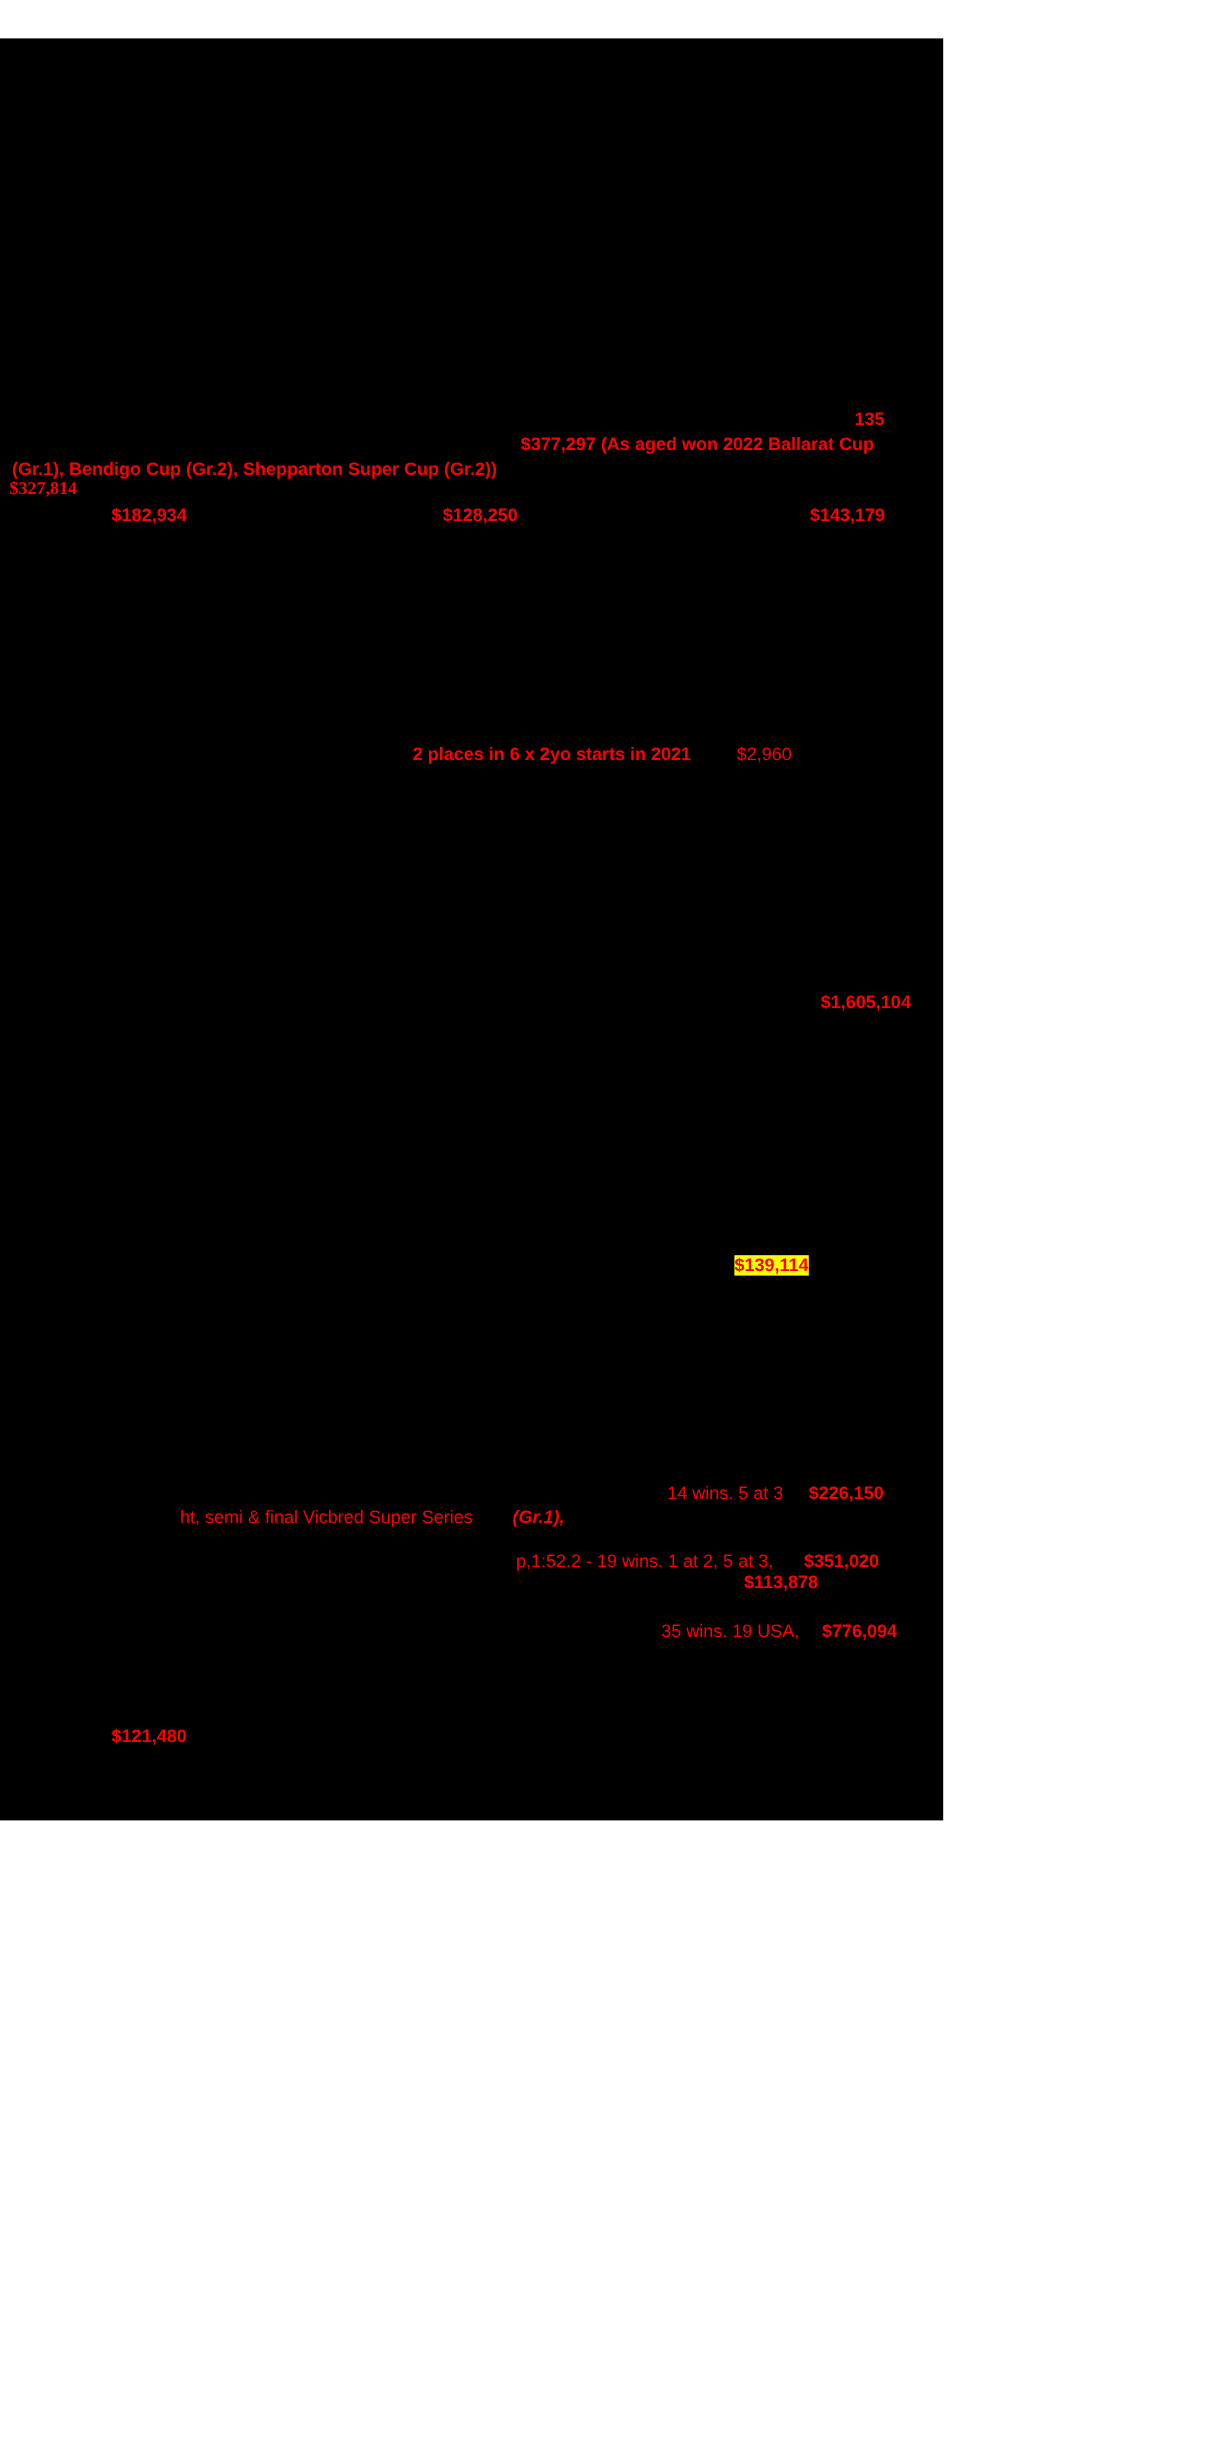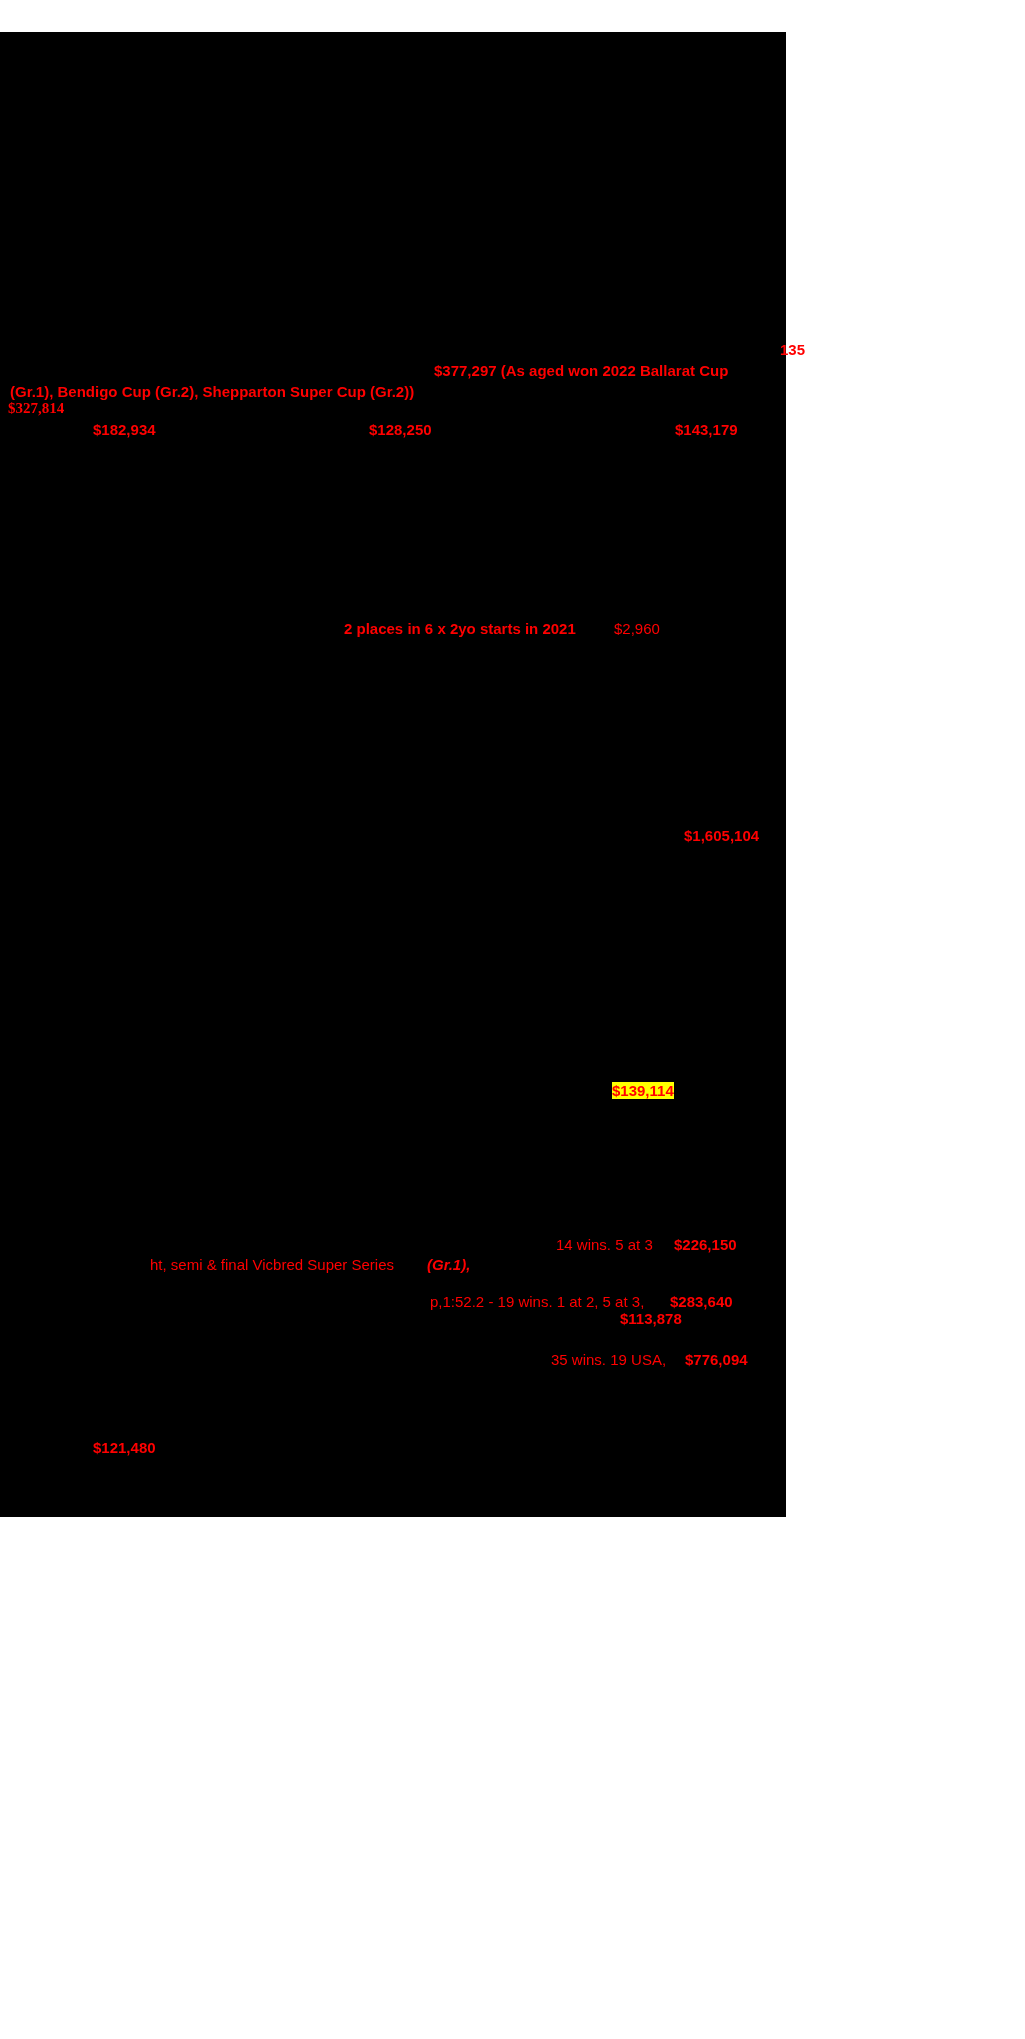--- a/index.html
+++ b/index.html
@@ -37,36 +37,36 @@
     background: #ffff00;
     color: #ff0000;
   }
 </style>
 </head>
 <body>
 
 <div id="page">
   <div id="sheet">
     <div id="frag-layer">
-        <div class="frag bold" style="left: 780px; top: 309px;">135</div>
+        <div class="frag bold" style="left: 712px; top: 309px;">135</div>
         <div class="frag bold" style="left: 434px; top: 330px;">$377,297 (As aged won 2022 Ballarat Cup</div>
         <div class="frag bold" style="left: 10px; top: 351px;">(Gr.1),  Bendigo  Cup  (Gr.2),  Shepparton  Super  Cup  (Gr.2))</div>
         <div class="frag bold" style="left: 8px; top: 368px; font-family: Liberation Serif, serif;">$327,814</div>
         <div class="frag bold" style="left: 93px; top: 389px;">$182,934</div>
         <div class="frag bold" style="left: 369px; top: 389px;">$128,250</div>
         <div class="frag bold" style="left: 675px; top: 389px;">$143,179</div>
         <div class="frag bold" style="left: 344px; top: 588px;">2 places in 6 x 2yo starts in 2021</div>
         <div class="frag" style="left: 614px; top: 588px;">$2,960</div>
         <div class="frag bold" style="left: 684px; top: 795px;">$1,605,104</div>
-        <div class="frag bold hl" style="left: 612px; top: 1014px; margin-top: 36px;">$139,114</div>
+        <div class="frag bold hl" style="left: 612px; top: 1014px;">$139,114</div>
         <div class="frag" style="left: 556px; top: 1204px; text-align: right;">14 wins. 5 at 3</div>
         <div class="frag bold" style="left: 674px; top: 1204px;">$226,150</div>
         <div class="frag" style="left: 150px; top: 1224px;">ht,  semi  &amp;  final  Vicbred  Super  Series</div>
         <div class="frag bold" style="left: 427px; top: 1224px; font-style: italic;">(Gr.1),</div>
         <div class="frag" style="left: 430px; top: 1261px;">p,1:52.2 - 19 wins. 1 at 2, 5 at 3,</div>
-        <div class="frag bold" style="left: 670px; top: 1261px;">$283,640</div>
+        <div class="frag bold" style="left: 670px; top: 1261px;">$351,020</div>
         <div class="frag bold" style="left: 620px; top: 1278px;">$113,878</div>
         <div class="frag" style="left: 551px; top: 1319px;">35 wins. 19 USA,</div>
         <div class="frag bold" style="left: 685px; top: 1319px; text-align: center;">$776,094</div>
         <div class="frag bold" style="left: 93px; top: 1407px;">$121,480</div>
       </div>
   </div>
 </div>
 
 </body></html>

